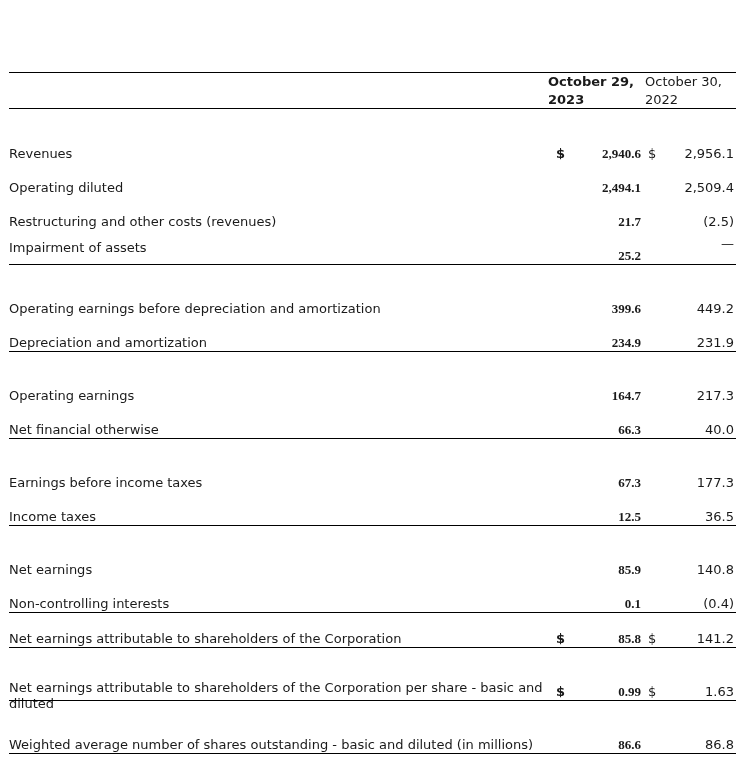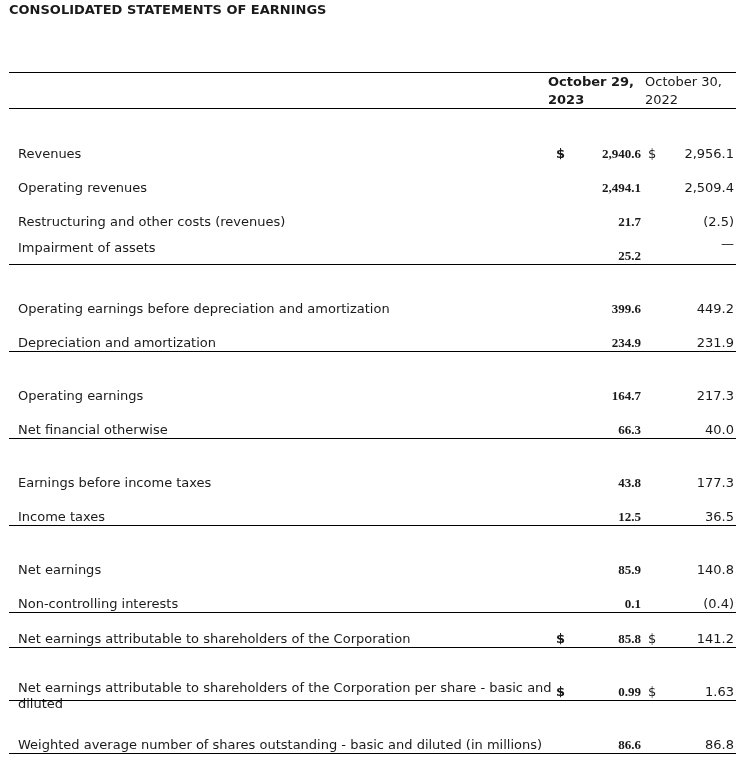--- a/index.html
+++ b/index.html
@@ -7,33 +7,32 @@
       width: 754px; height: 770px; position: relative; overflow: hidden;
       font-family: "DejaVu Sans", sans-serif; font-size: 13px; color: #1a1a1a;
     }
     .title-block { position: absolute; left: 9px; top: 1px; line-height: 18px; }
     .title { font-weight: bold; }
     .hline { position: absolute; left: 9px; width: 727px; height: 0; border-top: 1.5px solid #000; }
     .hdr { position: absolute; line-height: 18px; }
     .hdr-2023 { left: 548px; width: 93px; font-weight: bold; top: 73px; }
     .hdr-2022 { left: 645px; width: 83px; top: 73px; }
     .row { position: absolute; left: 0; width: 754px; }
-    .lbl { position: absolute; left: 18px; white-space: nowrap; }
+    .lbl { position: absolute; left: 9px; white-space: nowrap; }
     .lbl.wrap { white-space: normal; width: 545px; line-height: 16px; margin-top: 12px; }
     .cur1 { position: absolute; left: 556px; font-weight: bold; }
     .v1 { position: absolute; left: 560px; width: 81px; text-align: right; font-weight: bold; font-family: Liberation Serif, serif; }
     .cur2 { position: absolute; left: 648px; }
     .v2 { position: absolute; left: 650px; width: 84px; text-align: right; }
     .bold { font-weight: normal; }
   </style>
 </head>
 <body>
 
 <div class="title-block">
-  <div class="title">CONSOLIDATED STATEMENTS OF EARNINGS</div>
 </div>
 
 <div class="hline" style="top:72px"></div>
 
 <div class="hdr hdr-2023">
   <div>October 29,</div>
   <div>2023</div>
 </div>
 <div class="hdr hdr-2022">
   <div>October 30,</div>
@@ -44,21 +43,21 @@
 
 <div class="row" style="top:146px">
   <span class="lbl">Revenues</span>
   <span class="cur1">$</span>
   <span class="v1">2,940.6</span>
   <span class="cur2">$</span>
   <span class="v2">2,956.1</span>
 </div>
 
 <div class="row" style="top:180px">
-  <span class="lbl">Operating revenues</span>
+  <span class="lbl">Operating diluted</span>
   <span class="v1">2,494.1</span>
   <span class="v2">2,509.4</span>
 </div>
 
 <div class="row" style="top:214px">
   <span class="lbl">Restructuring and other costs (revenues)</span>
   <span class="v1">21.7</span>
   <span class="v2">(2.5)</span>
 </div>
 
@@ -90,21 +89,21 @@
 
 <div class="row" style="top:422px">
   <span class="lbl">Net financial otherwise</span>
   <span class="v1">66.3</span>
   <span class="v2">40.0</span>
 </div>
 <div class="hline" style="top:438px"></div>
 
 <div class="row" style="top:475px">
   <span class="lbl">Earnings before income taxes</span>
-  <span class="v1">43.8</span>
+  <span class="v1">67.3</span>
   <span class="v2">177.3</span>
 </div>
 
 <div class="row" style="top:509px">
   <span class="lbl">Income taxes</span>
   <span class="v1">12.5</span>
   <span class="v2">36.5</span>
 </div>
 <div class="hline" style="top:525px"></div>
 

